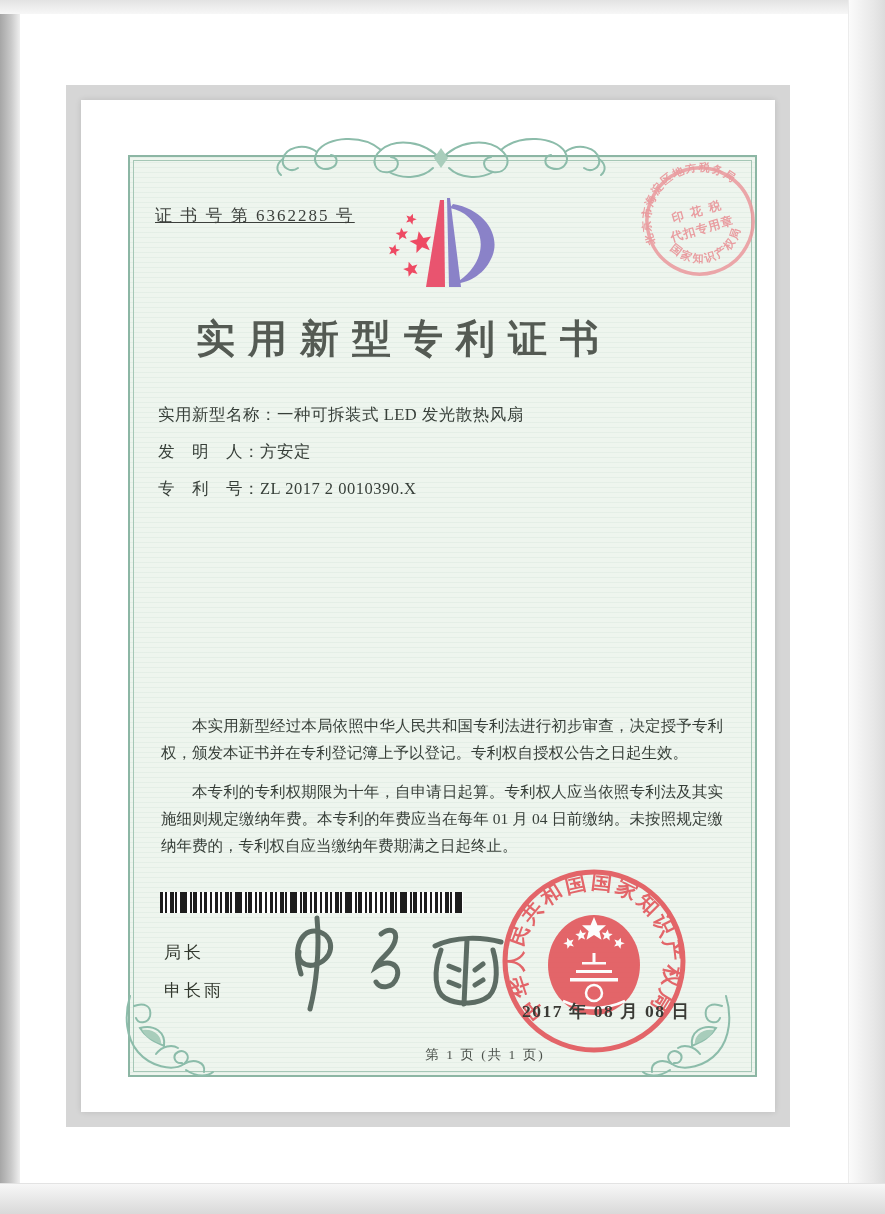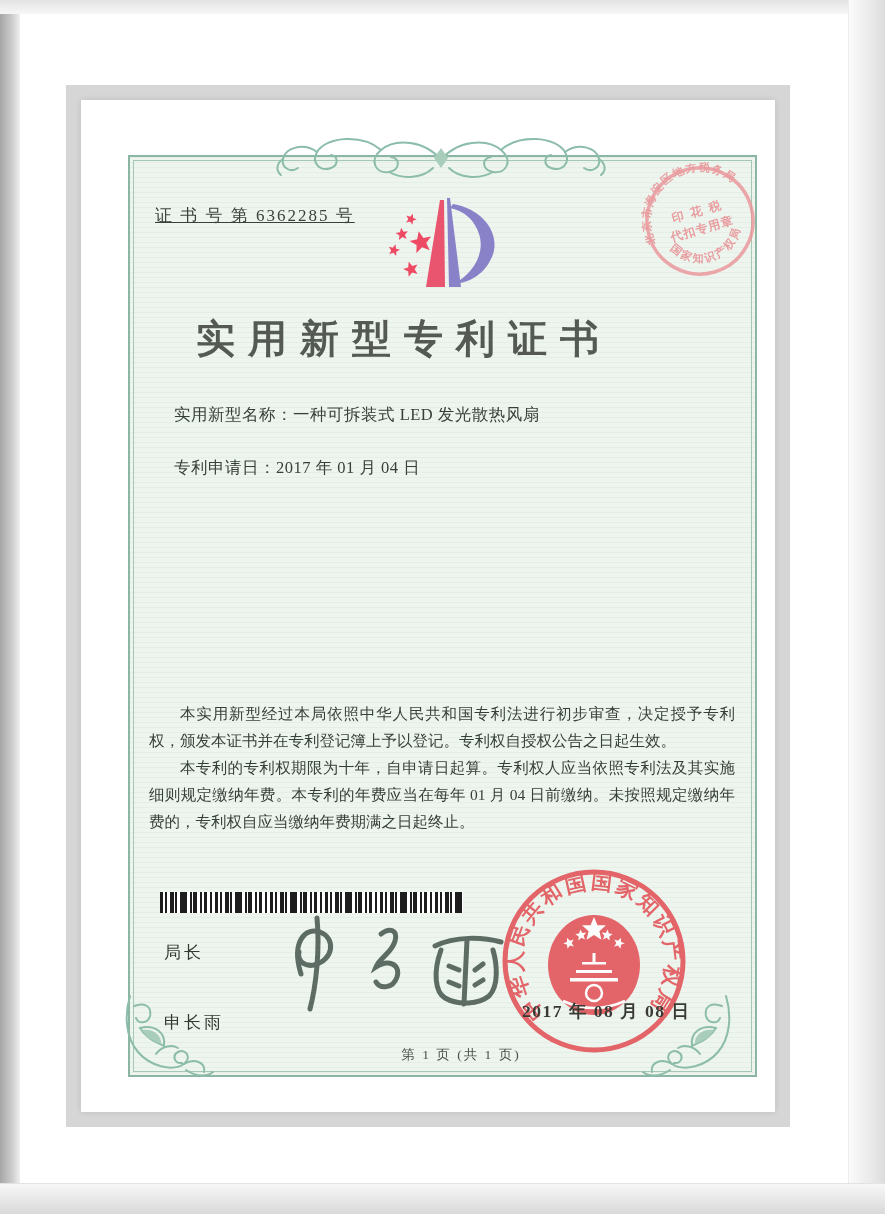--- a/index.html
+++ b/index.html
@@ -30,37 +30,37 @@
   .orn-top{left:271px;top:130px;width:340px;height:52px;}
   .orn-bl{left:116px;top:992px;width:98px;height:86px;}
   .orn-br{left:642px;top:992px;width:98px;height:86px;transform:scaleX(-1);}
   
   .abs{position:absolute;}
   .cert-no{left:155px;top:204px;font-size:17px;letter-spacing:2px;color:#3c403c;text-decoration:underline;}
   .logo{left:383px;top:190px;width:126px;height:112px;}
   .tax-stamp{left:642px;top:163px;width:116px;height:116px;transform:rotate(-16deg);opacity:.8;}
   .title{left:128px;top:312px;width:539px;text-align:center;font-size:39px;font-weight:bold;
          letter-spacing:13px;padding-left:13px;box-sizing:border-box;color:#545a53;}
-  .fields{left:174px;top:404px;width:580px;display:flex;flex-direction:column;gap:31px;
+  .fields{left:158px;top:404px;width:580px;display:flex;flex-direction:column;gap:15px;
           font-size:16.5px;color:#373f39;letter-spacing:.5px;}
   .fields .row{height:22px;line-height:22px;white-space:nowrap;}
   .paras{left:149px;top:701px;width:586px;font-size:15.5px;line-height:1.74;color:#373f39;
          text-align:justify;}
-  .paras p{margin:0;text-indent:2em;}
+  .paras p{margin:12px;text-indent:2em;}
   .barcode{left:160px;top:892px;width:303px;height:21px;background-color:#fff;
     background-image:
       repeating-linear-gradient(90deg,#1d1d1d 0 2px,transparent 2px 5px),
       repeating-linear-gradient(90deg,#1d1d1d 0 3px,transparent 3px 11px);
   }
   .director-title{left:164px;top:941px;font-size:17px;color:#33392f;letter-spacing:3px;}
-  .director-name{left:164px;top:979px;font-size:17px;color:#33392f;letter-spacing:3px;margin-top:32px;}
+  .director-name{left:164px;top:979px;font-size:17px;color:#33392f;letter-spacing:3px;}
   .sig{left:283px;top:912px;width:265px;height:100px;}
   .seal{left:499px;top:866px;width:190px;height:190px;opacity:.88;}
   .seal-date{left:522px;top:999px;font-size:17.5px;color:#3a3a35;letter-spacing:1.5px;font-weight:bold;}
-  .footer{left:116px;top:1046px;width:690px;text-align:center;font-size:13.5px;color:#4b514b;letter-spacing:2px;}
+  .footer{left:140px;top:1046px;width:690px;text-align:center;font-size:13.5px;color:#4b514b;letter-spacing:2px;}
   .green-stroke{stroke:#8cbcaa;fill:none;stroke-width:2;stroke-linecap:round;}
   .green-fill{fill:#a8cdbb;}
 </style>
 </head>
 <body>
 
 <div>
 
   <div class="edge edge-left"></div>
   <div class="edge edge-top"></div>
@@ -145,21 +145,24 @@
     <text x="58" y="70" text-anchor="middle" font-size="12" letter-spacing="1" fill="#e8878d" font-weight="bold">代扣专用章</text>
   </svg>
 
   <div class="abs title">实用新型专利证书</div>
 
   <div class="abs fields">
     <div class="row">
       <span>实用新型名称：</span><span>一种可拆装式 LED 发光散热风扇</span>
     </div>
     <div class="row">
-      <span>专利申请日：</span><span>2017 年 01 月 04 日</span>
+      <span>发　明　人：</span><span>方安定</span>
+    </div>
+    <div class="row">
+      <span>专　利　号：</span><span>ZL 2017 2 0010390.X</span>
     </div>
   </div>
 
   <div class="abs paras">
     <p>本实用新型经过本局依照中华人民共和国专利法进行初步审查，决定授予专利权，颁发本证书并在专利登记簿上予以登记。专利权自授权公告之日起生效。</p>
     <p>本专利的专利权期限为十年，自申请日起算。专利权人应当依照专利法及其实施细则规定缴纳年费。本专利的年费应当在每年 01 月 04 日前缴纳。未按照规定缴纳年费的，专利权自应当缴纳年费期满之日起终止。</p>
   </div>
 
   <div class="abs barcode"></div>
 

